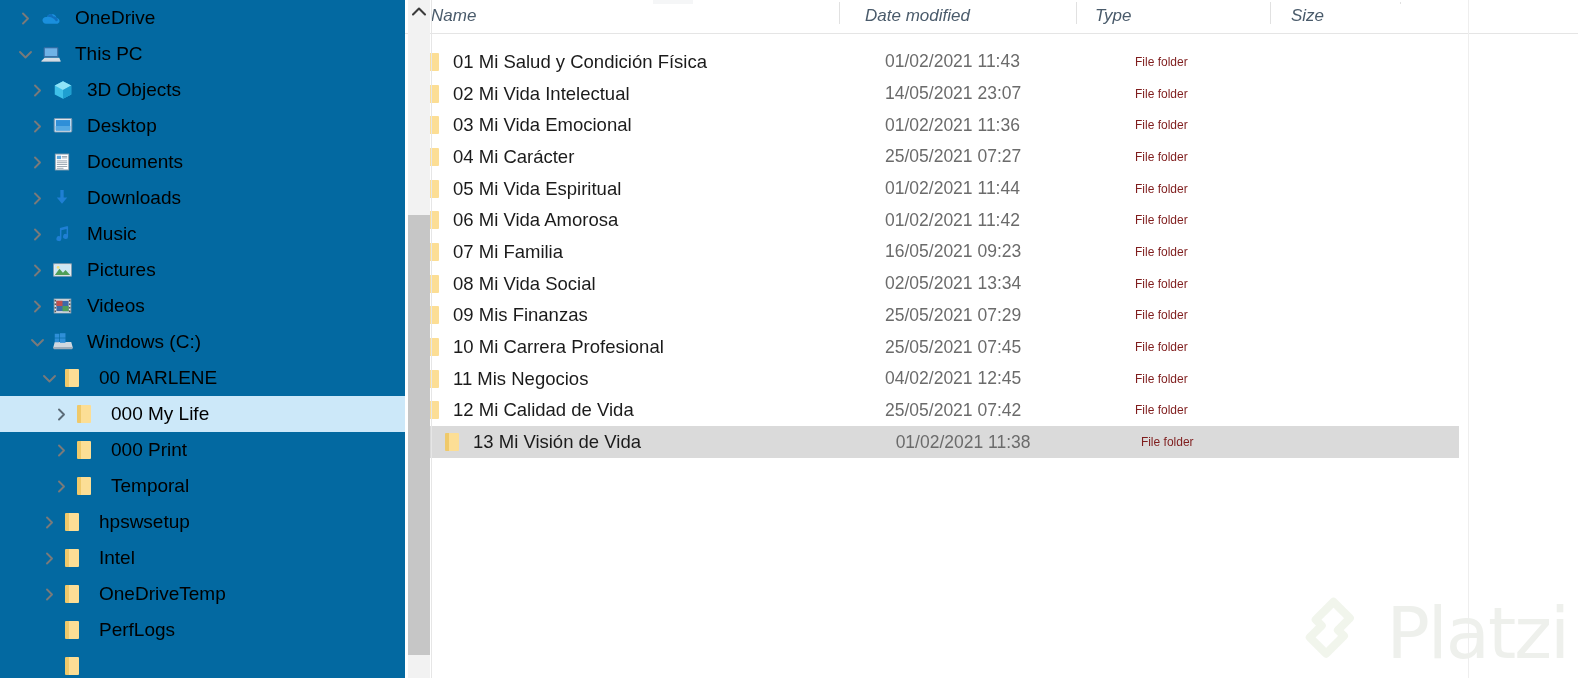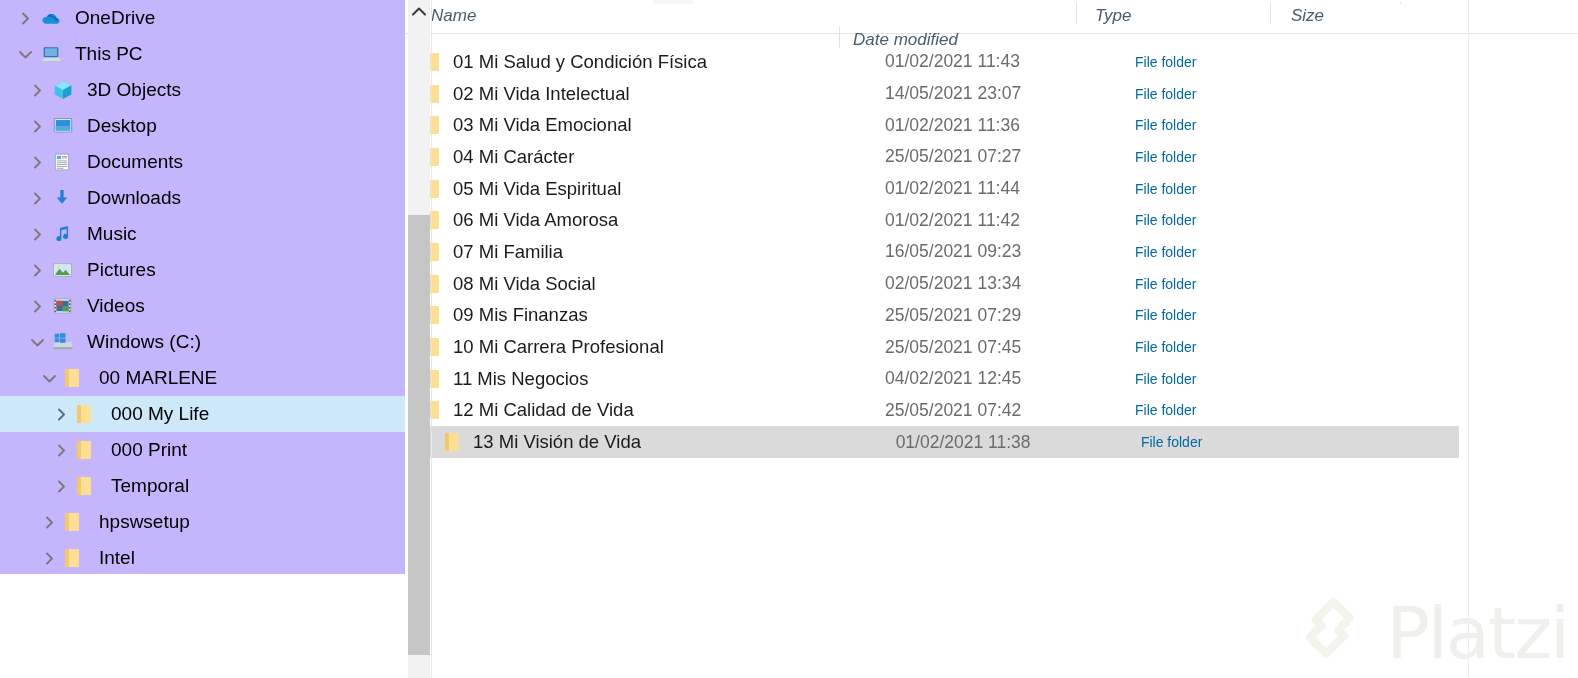--- a/index.html
+++ b/index.html
@@ -42,24 +42,24 @@
   #explorer {
     position: absolute;
     inset: 0;
     display: flex;
     z-index: 5;
   }
 
   
   #nav-pane {
     width: 405px;
-    height: 574px;
+    height: 678px;
     position: relative;
     flex: 0 0 405px;
-    background: #c4b5fd;
+    background: #0369a1;
     overflow: hidden;
   }
   .tree {
     position: absolute;
     top: 0; left: 0; right: 0;
   }
   .tree-row {
     height: 36px;
     display: flex;
     align-items: center;
@@ -162,21 +162,21 @@
   }
   #col-header .ch .sep {
     position: absolute;
     left: 0;
     top: 2px;
     bottom: 2px;
     width: 1px;
     background: #e1e1e1;
   }
   .ch-name { width: 434px; padding-left: 26px; }
-  .ch-date { width: 237px; padding-left: 14px; margin-top: 24px; }
+  .ch-date { width: 237px; padding-left: 26px; }
   .ch-type { width: 194px; padding-left: 19px; }
   .ch-size { width: 130px; padding-left: 21px; }
   .ch-end  { width: 84px; }
 
   
   #header-ghost {
     position: absolute;
     top: 0;
     left: 248px;
     width: 40px;
@@ -221,22 +221,22 @@
   .c-name .fname { padding-left: 4px; }
   .c-date {
     width: 237px;
     padding-left: 26px;
     font-size: 17.5px;
     color: #6b6b6b;
   }
   .c-type {
     width: 194px;
     padding-left: 19px;
-    font-size: 14px;
-    color: #0369a1;
+    font-size: 12px;
+    color: #7f1d1d;
   }
   .c-size { width: 130px; }
 
   
   #list-guide {
     position: absolute;
     top: 0;
     left: 1063px;
     width: 1px;
     height: 678px;

